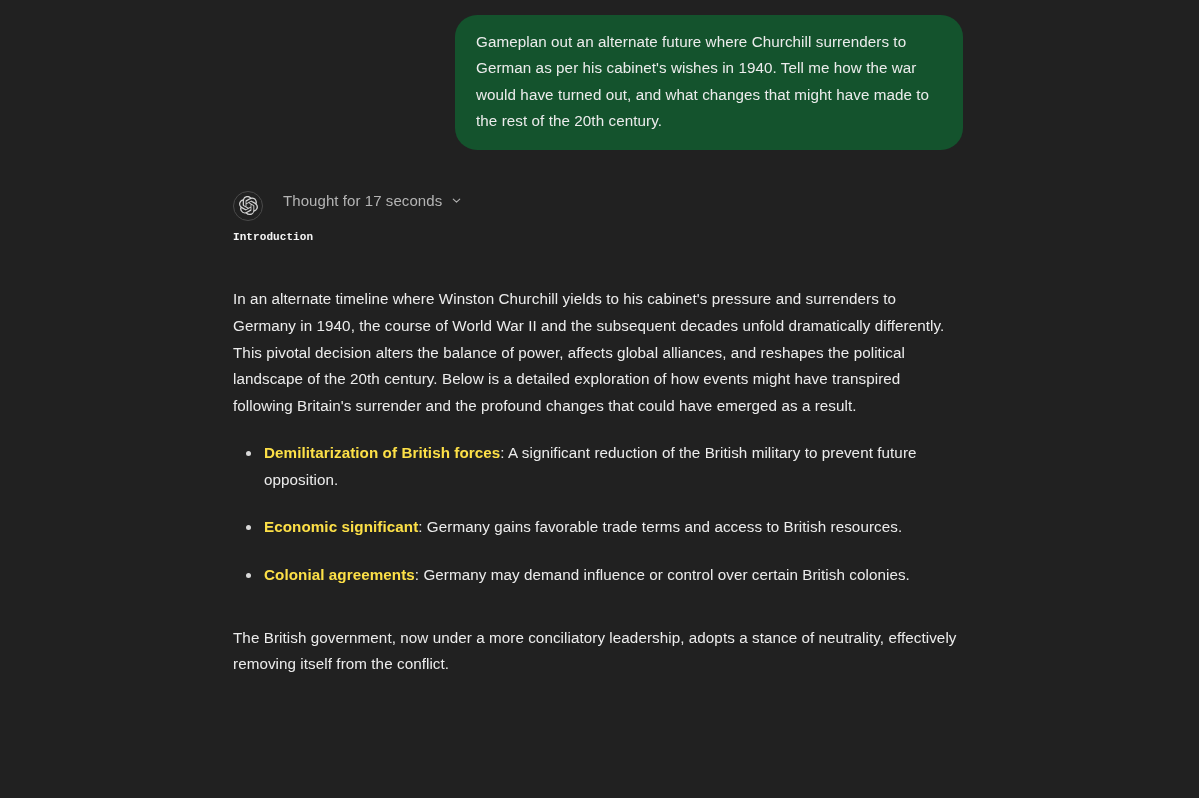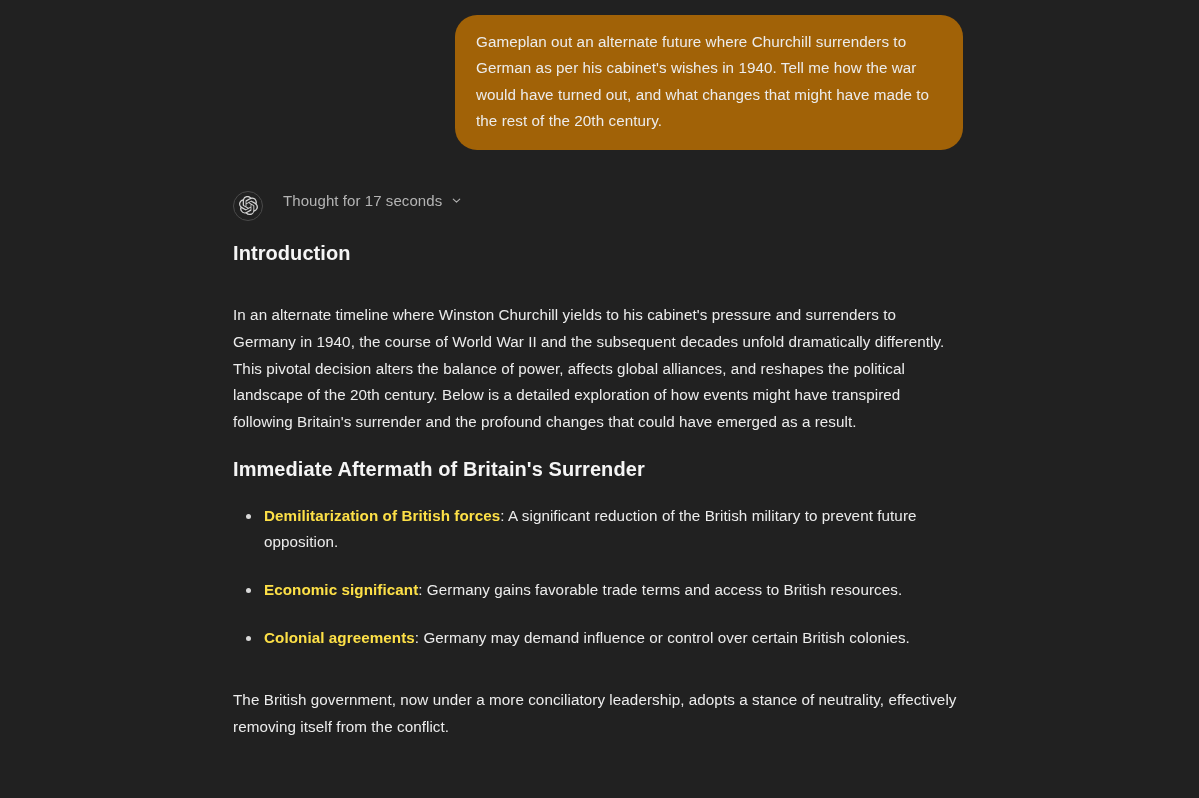--- a/index.html
+++ b/index.html
@@ -25,21 +25,21 @@
   }
 
   
   .user-turn {
     display: flex;
     justify-content: flex-end;
     padding-right: 236px;
   }
 
   .user-bubble {
-    background: #a16207;
+    background: #14532d;
     border-radius: 22px;
     padding: 14px 21px 15px 21px;
     max-width: 508px;
     font-size: 15.2px;
     line-height: 26.4px;
     color: #ececec;
     letter-spacing: 0.005em;
   }
 
   
@@ -64,45 +64,46 @@
     background: #212121;
   }
   .assistant-avatar svg { display: block; }
 
   .thought-row {
     display: flex;
     align-items: center;
     gap: 8px;
     height: 30px;
     margin-left: 50px;
-    margin-bottom: 24px;
+    margin-bottom: 8px;
     cursor: pointer;
     width: max-content;
     justify-content: center;
   }
   .thought-label {
     font-size: 15px;
     color: #b4b4b4;
     letter-spacing: 0.005em;
   }
   .chevron { display: block; margin-top: 2px; }
 
   .message-body {
     font-size: 15.2px;
     line-height: 26.7px;
     color: #ececec;
     letter-spacing: 0.005em;
   }
 
   .md-heading {
     font-weight: bold;
-    font-size: 20px;
+    font-size: 11px;
     line-height: 26.7px;
     color: #f5f5f5;
     margin-bottom: 20px;
+    font-family: Liberation Mono, monospace;
   }
 
   .md-p { margin-bottom: 20px; margin-top: 36px; }
   .md-p:last-child { margin-bottom: 0; }
 
   .md-list {
     list-style: none;
     margin: 0 0 20px 0;
     padding: 0;
   }
@@ -148,21 +149,20 @@
         </svg>
       </span>
     </div>
 
     <div class="message-body">
 
       <div class="md-heading">Introduction</div>
 
       <p class="md-p">In an alternate timeline where Winston Churchill yields to his cabinet's pressure and surrenders to Germany in 1940, the course of World War II and the subsequent decades unfold dramatically differently. This pivotal decision alters the balance of power, affects global alliances, and reshapes the political landscape of the 20th century. Below is a detailed exploration of how events might have transpired following Britain's surrender and the profound changes that could have emerged as a result.</p>
 
-      <div class="md-heading">Immediate Aftermath of Britain's Surrender</div>
 
 
       <ul class="md-list">
         <li>
           <span class="bullet-dot"></span>
           <span class="lead">Demilitarization of British forces</span><span>: A significant reduction of the British military to prevent future opposition.</span>
         </li>
         <li>
           <span class="bullet-dot"></span>
           <span class="lead">Economic significant</span><span>: Germany gains favorable trade terms and access to British resources.</span>

